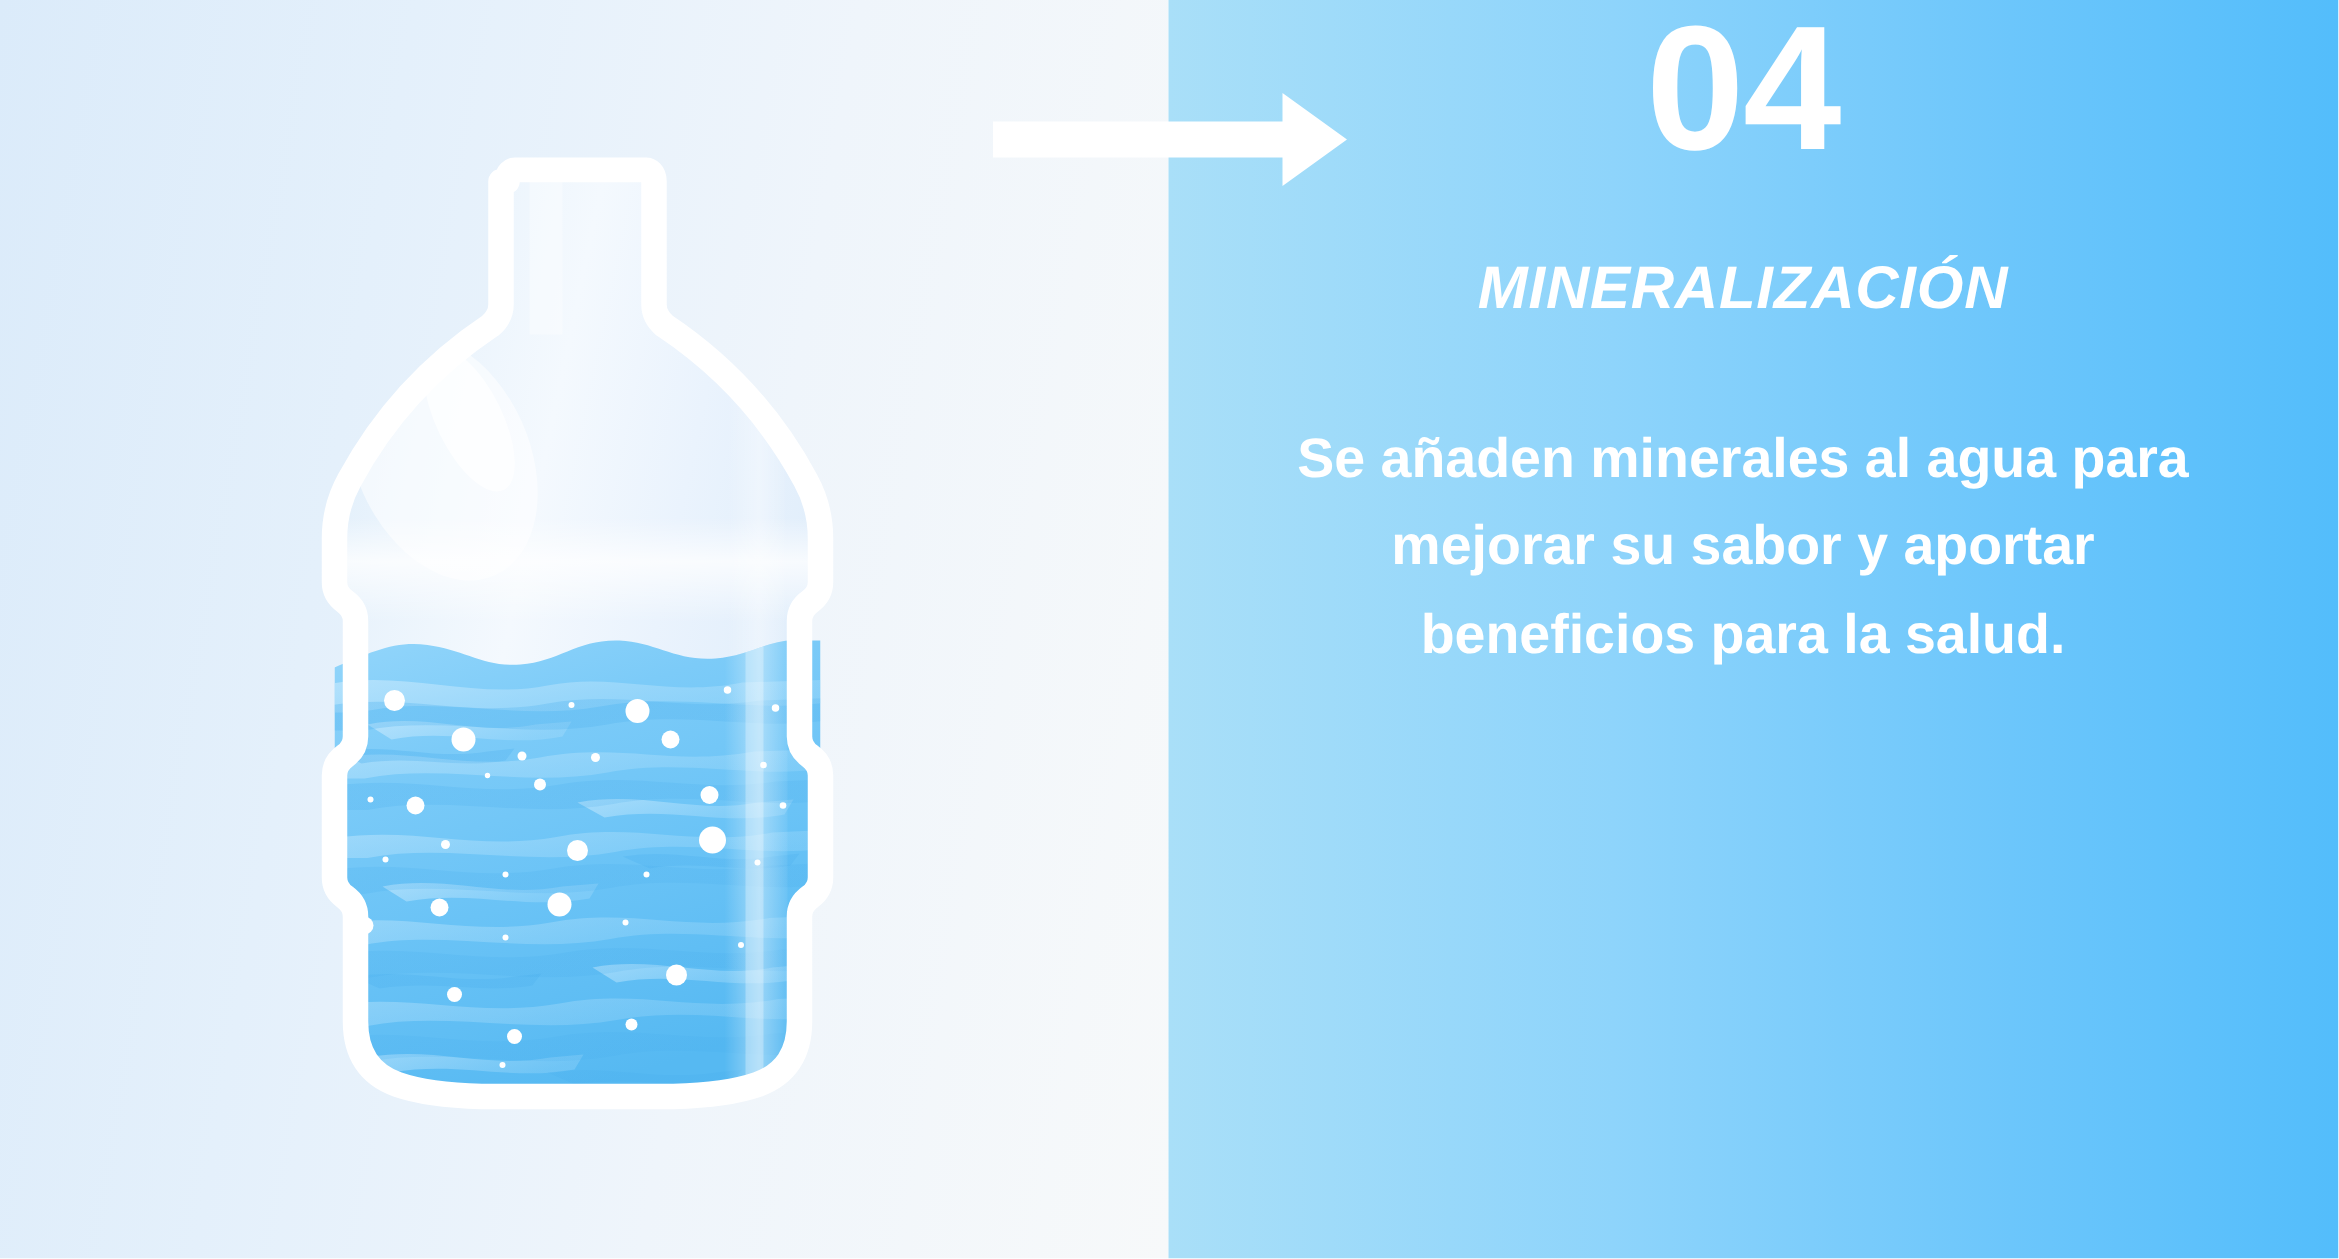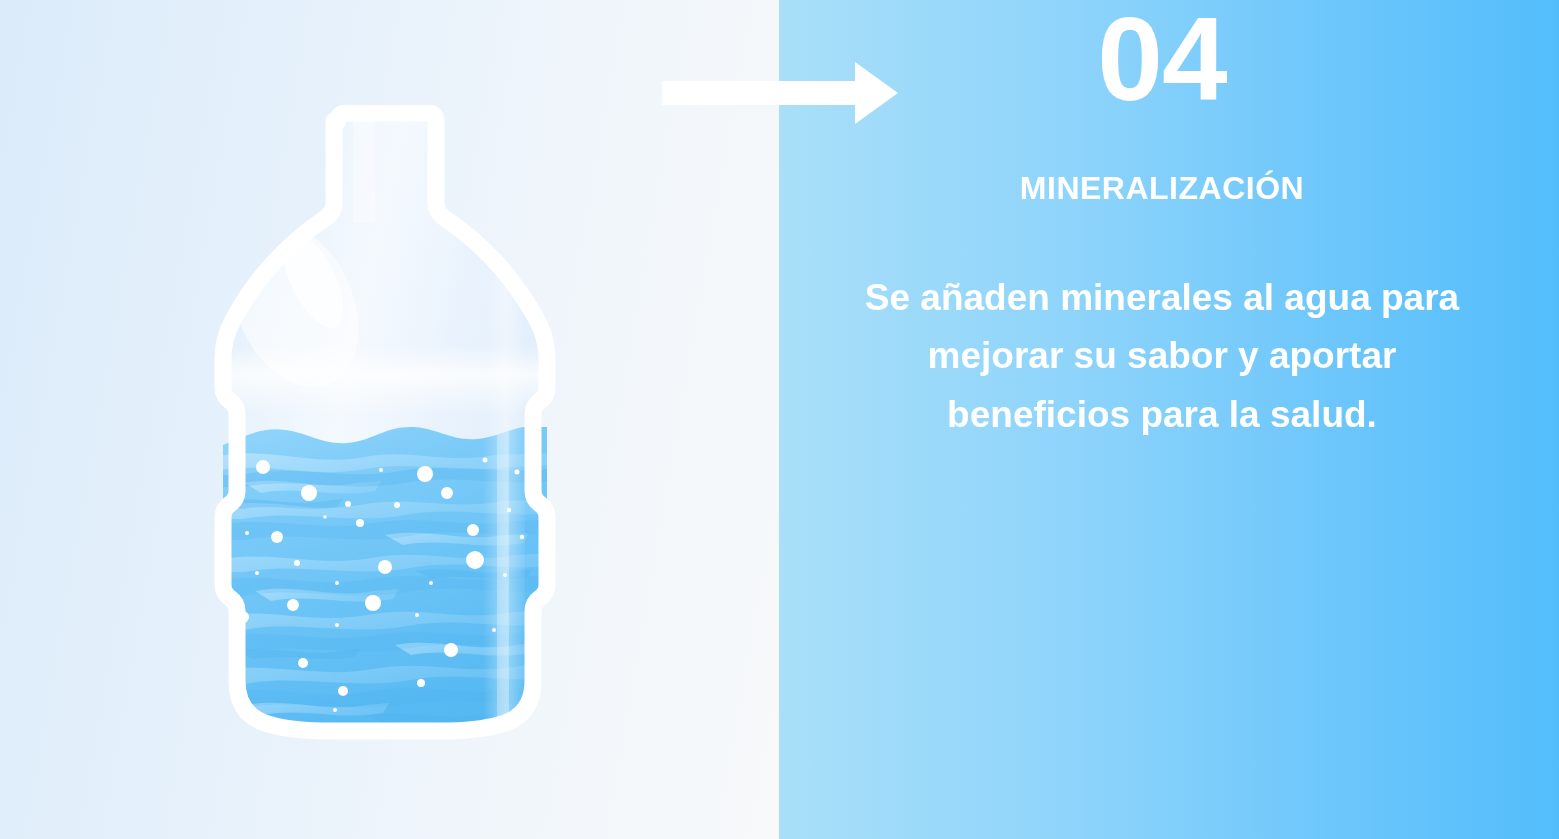--- a/index.html
+++ b/index.html
@@ -59,27 +59,28 @@
   .step-number {
     font-size: 118px;
     font-weight: bold;
     color: #ffffff;
     line-height: 1;
     letter-spacing: -1px;
     margin: 0;
     padding: 0;
   }
   .step-title {
-    font-size: 32px;
+    font-size: 40px;
     font-weight: bold;
     color: #ffffff;
     letter-spacing: 0.5px;
     margin: 0;
     padding: 0;
     margin-top: 52px;
+    font-style: italic;
   }
   .step-desc {
     font-size: 37px;
     font-weight: bold;
     color: #ffffff;
     line-height: 1.58;
     text-align: center;
     width: 640px;
     margin: 0;
     padding: 0;

